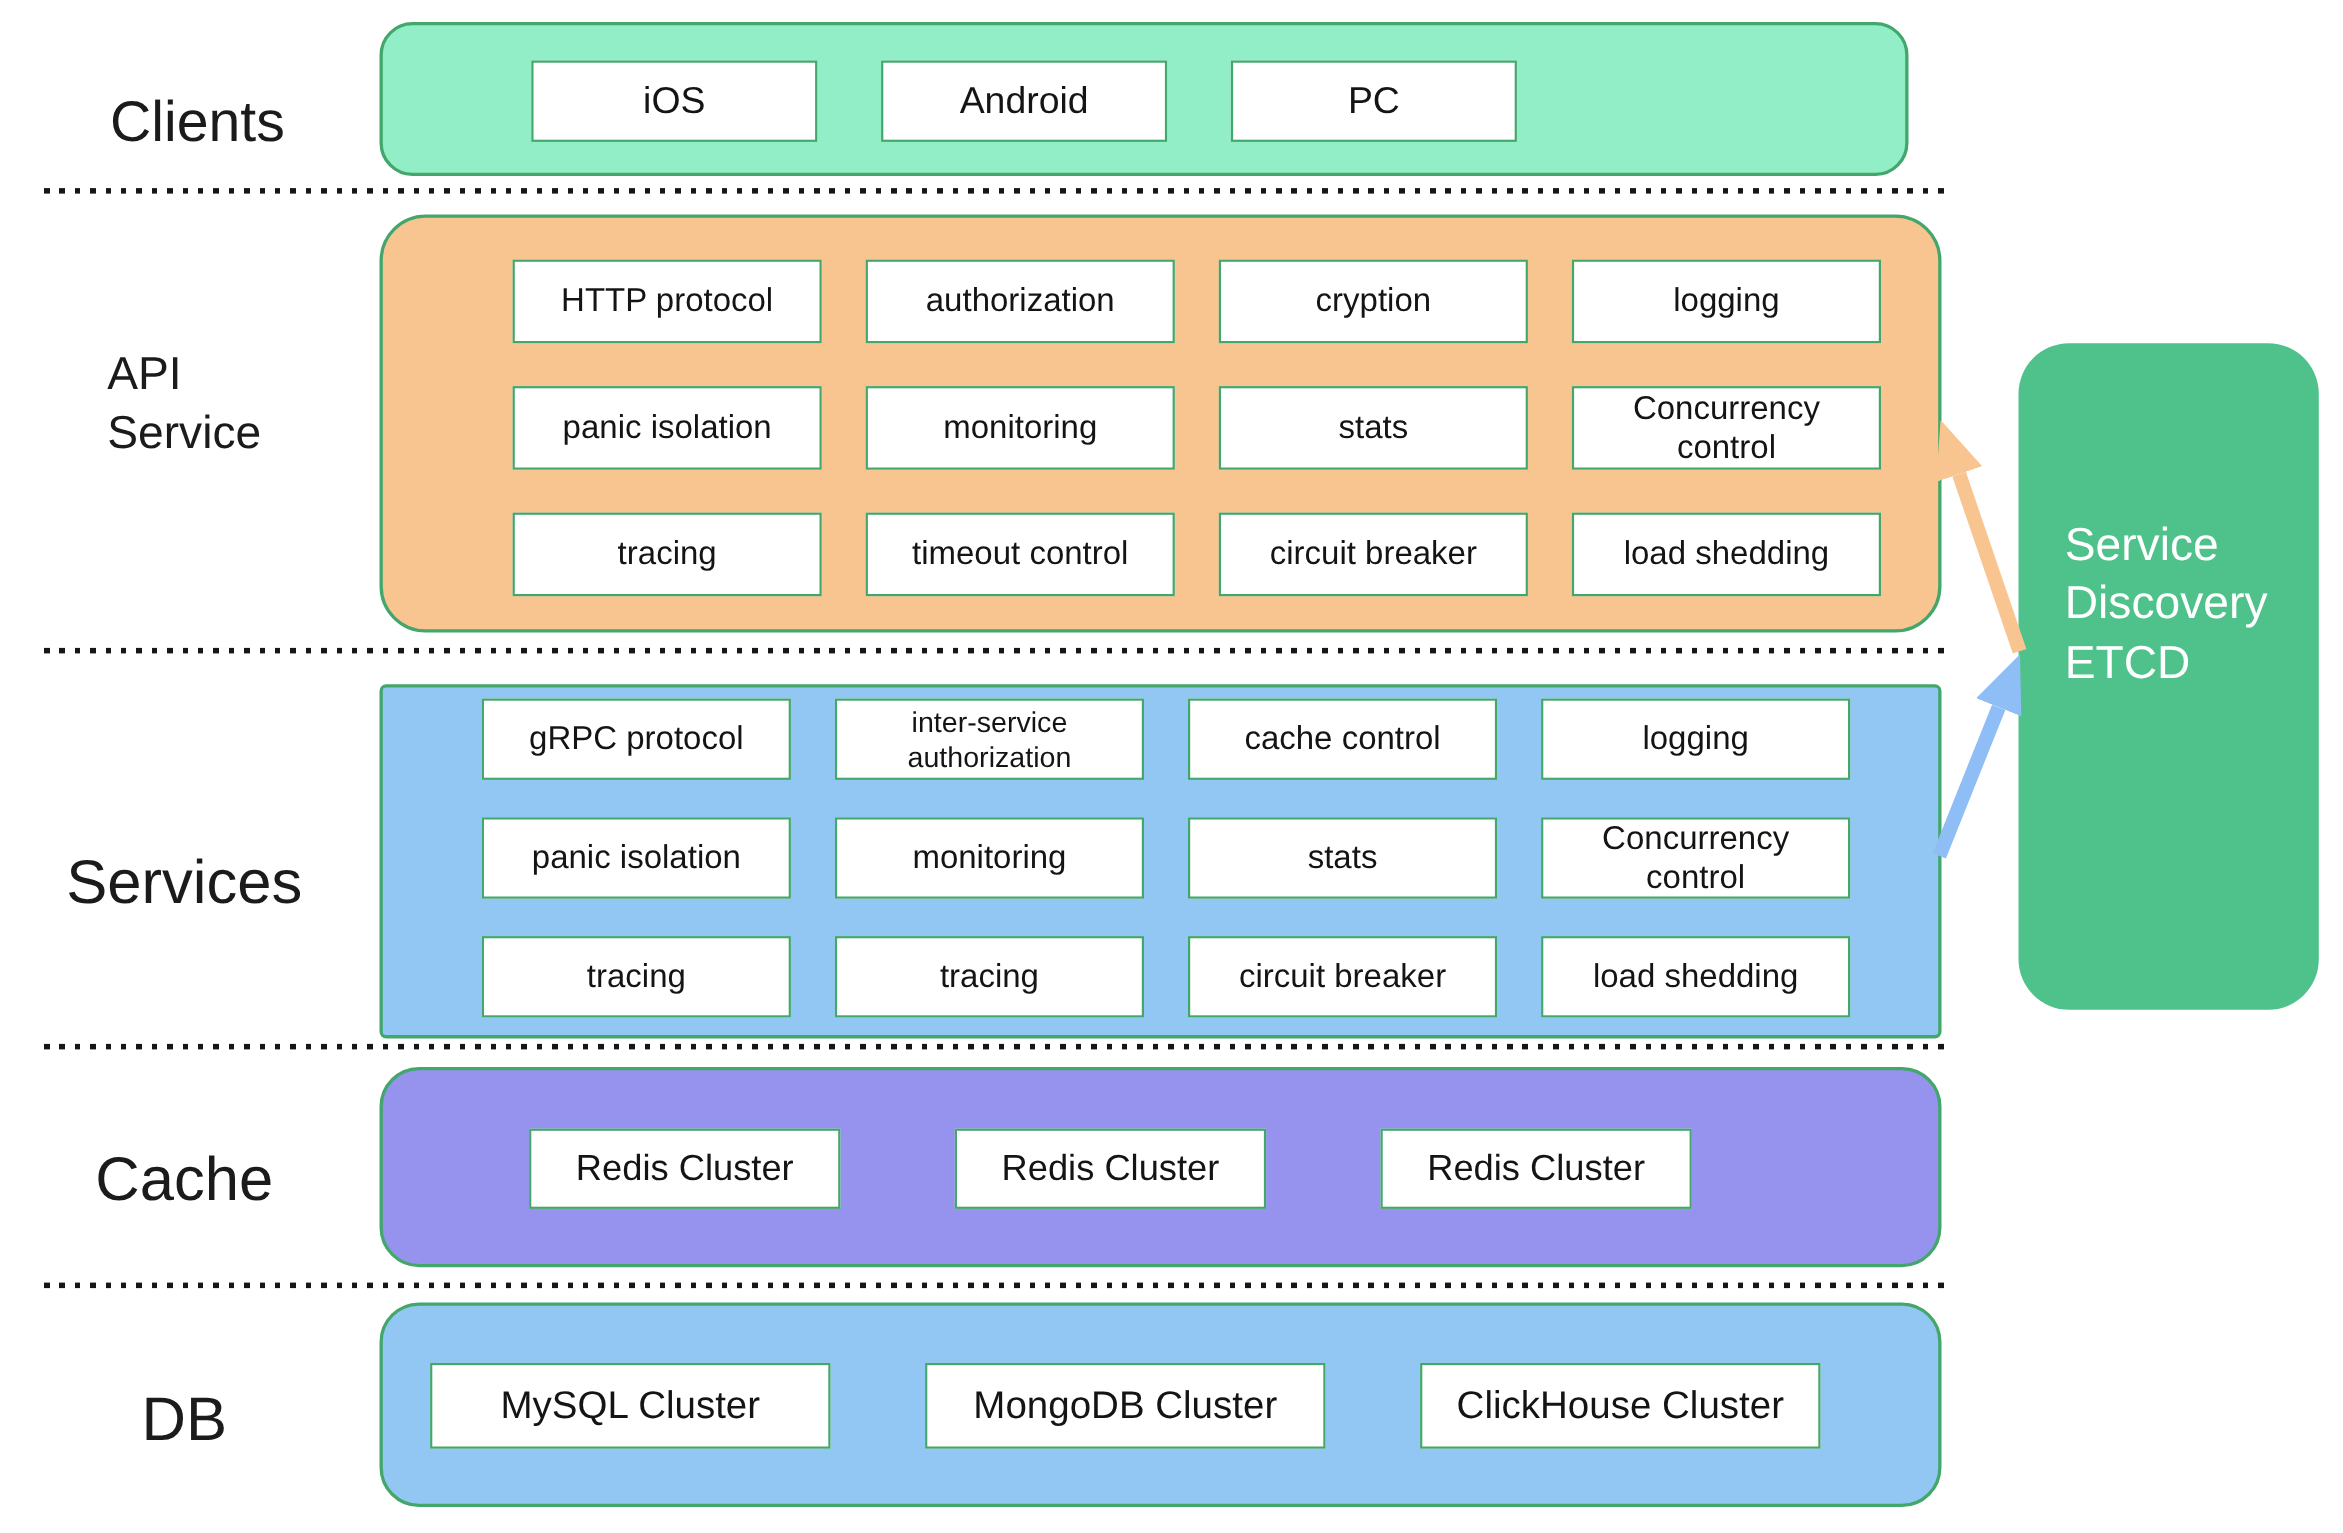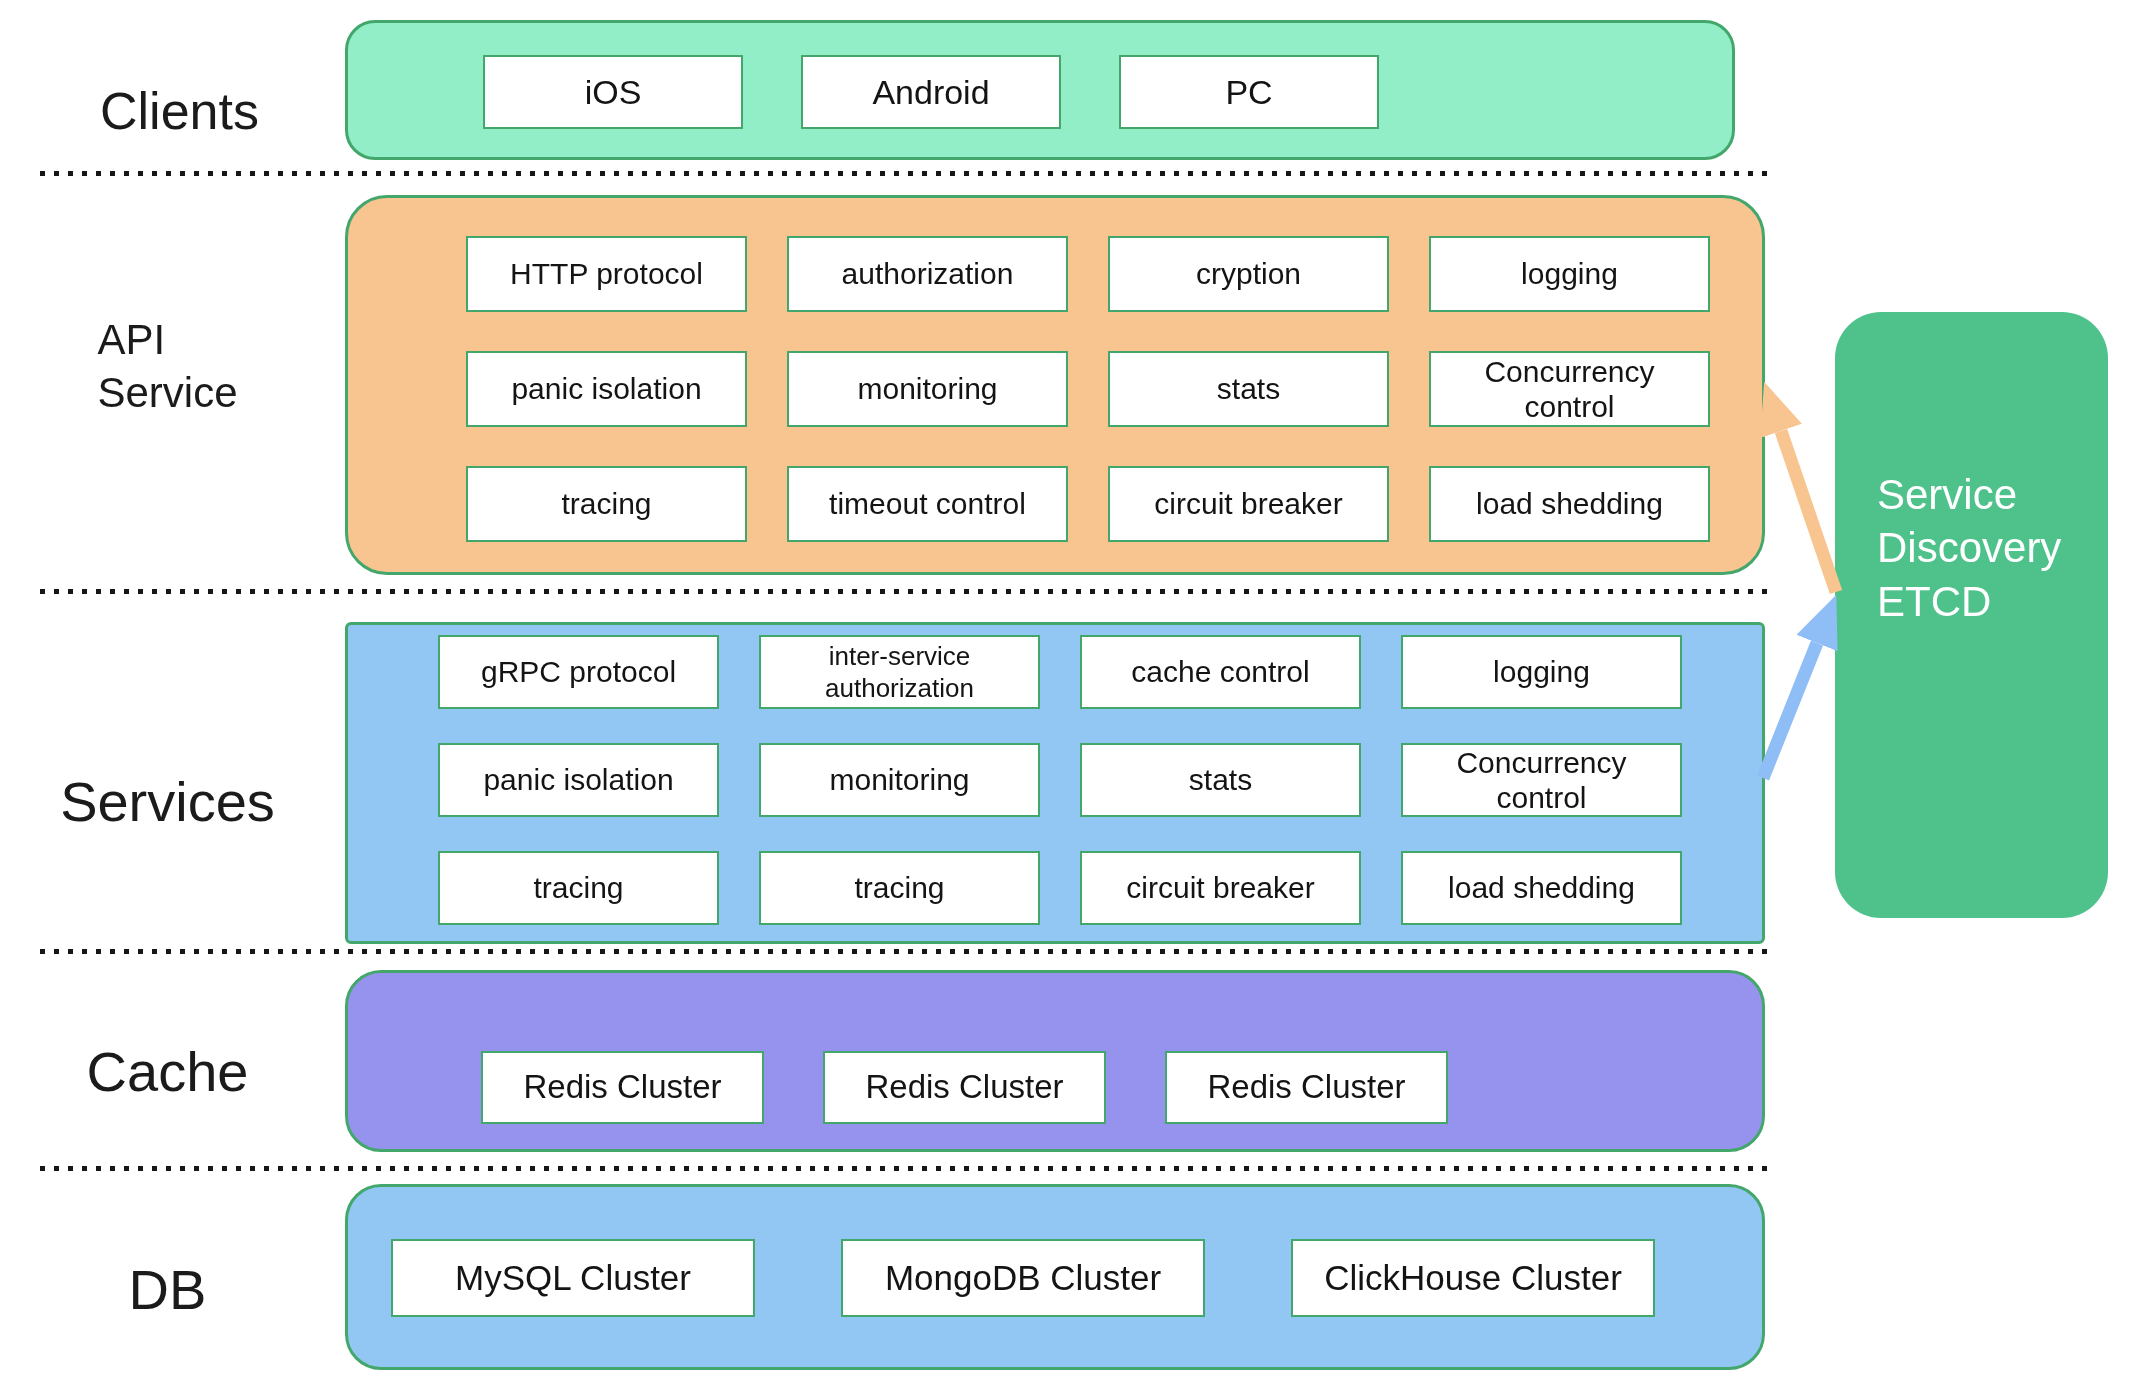--- a/index.html
+++ b/index.html
@@ -26,21 +26,21 @@
     background:var(--mint,#92eec6);display:flex;padding:32px 0 0 135px;gap:58px;}
   .p-apigw{left:345px;top:195px;width:1420px;height:380px;border-radius:42px;
     background:var(--orange,#f8c48f);display:grid;
     grid-template-columns:repeat(4,281px);grid-template-rows:repeat(3,76px);
     column-gap:40px;row-gap:39px;padding:38px 86px 34px 118px;}
   .p-services{left:345px;top:622px;width:1420px;height:322px;border-radius:6px;
     background:var(--blue,#92c7f3);display:grid;
     grid-template-columns:repeat(4,281px);grid-template-rows:repeat(3,74px);
     column-gap:40px;row-gap:34px;padding:10px 86px 22px 90px;}
   .p-cache{left:345px;top:970px;width:1420px;height:182px;border-radius:36px;
-    background:var(--purple,#9693ef);display:flex;padding:53px 0 0 133px;gap:59px;align-items:center;}
+    background:var(--purple,#9693ef);display:flex;padding:53px 0 0 133px;gap:104px;}
   .p-db{left:345px;top:1184px;width:1420px;height:186px;border-radius:36px;
     background:var(--blue,#92c7f3);display:flex;padding:52px 0 0 43px;gap:86px;}
   
   .box{
     background:#ffffff;border:2px solid var(--border-green,#43a76c);
     display:flex;align-items:center;justify-content:center;text-align:center;
     color:#141414;line-height:1.18;
   }
   .cbox{width:260px;height:74px;font-size:34px;flex:none;}
   .cell{width:281px;height:100%;font-size:30px;padding:0 12px;}

